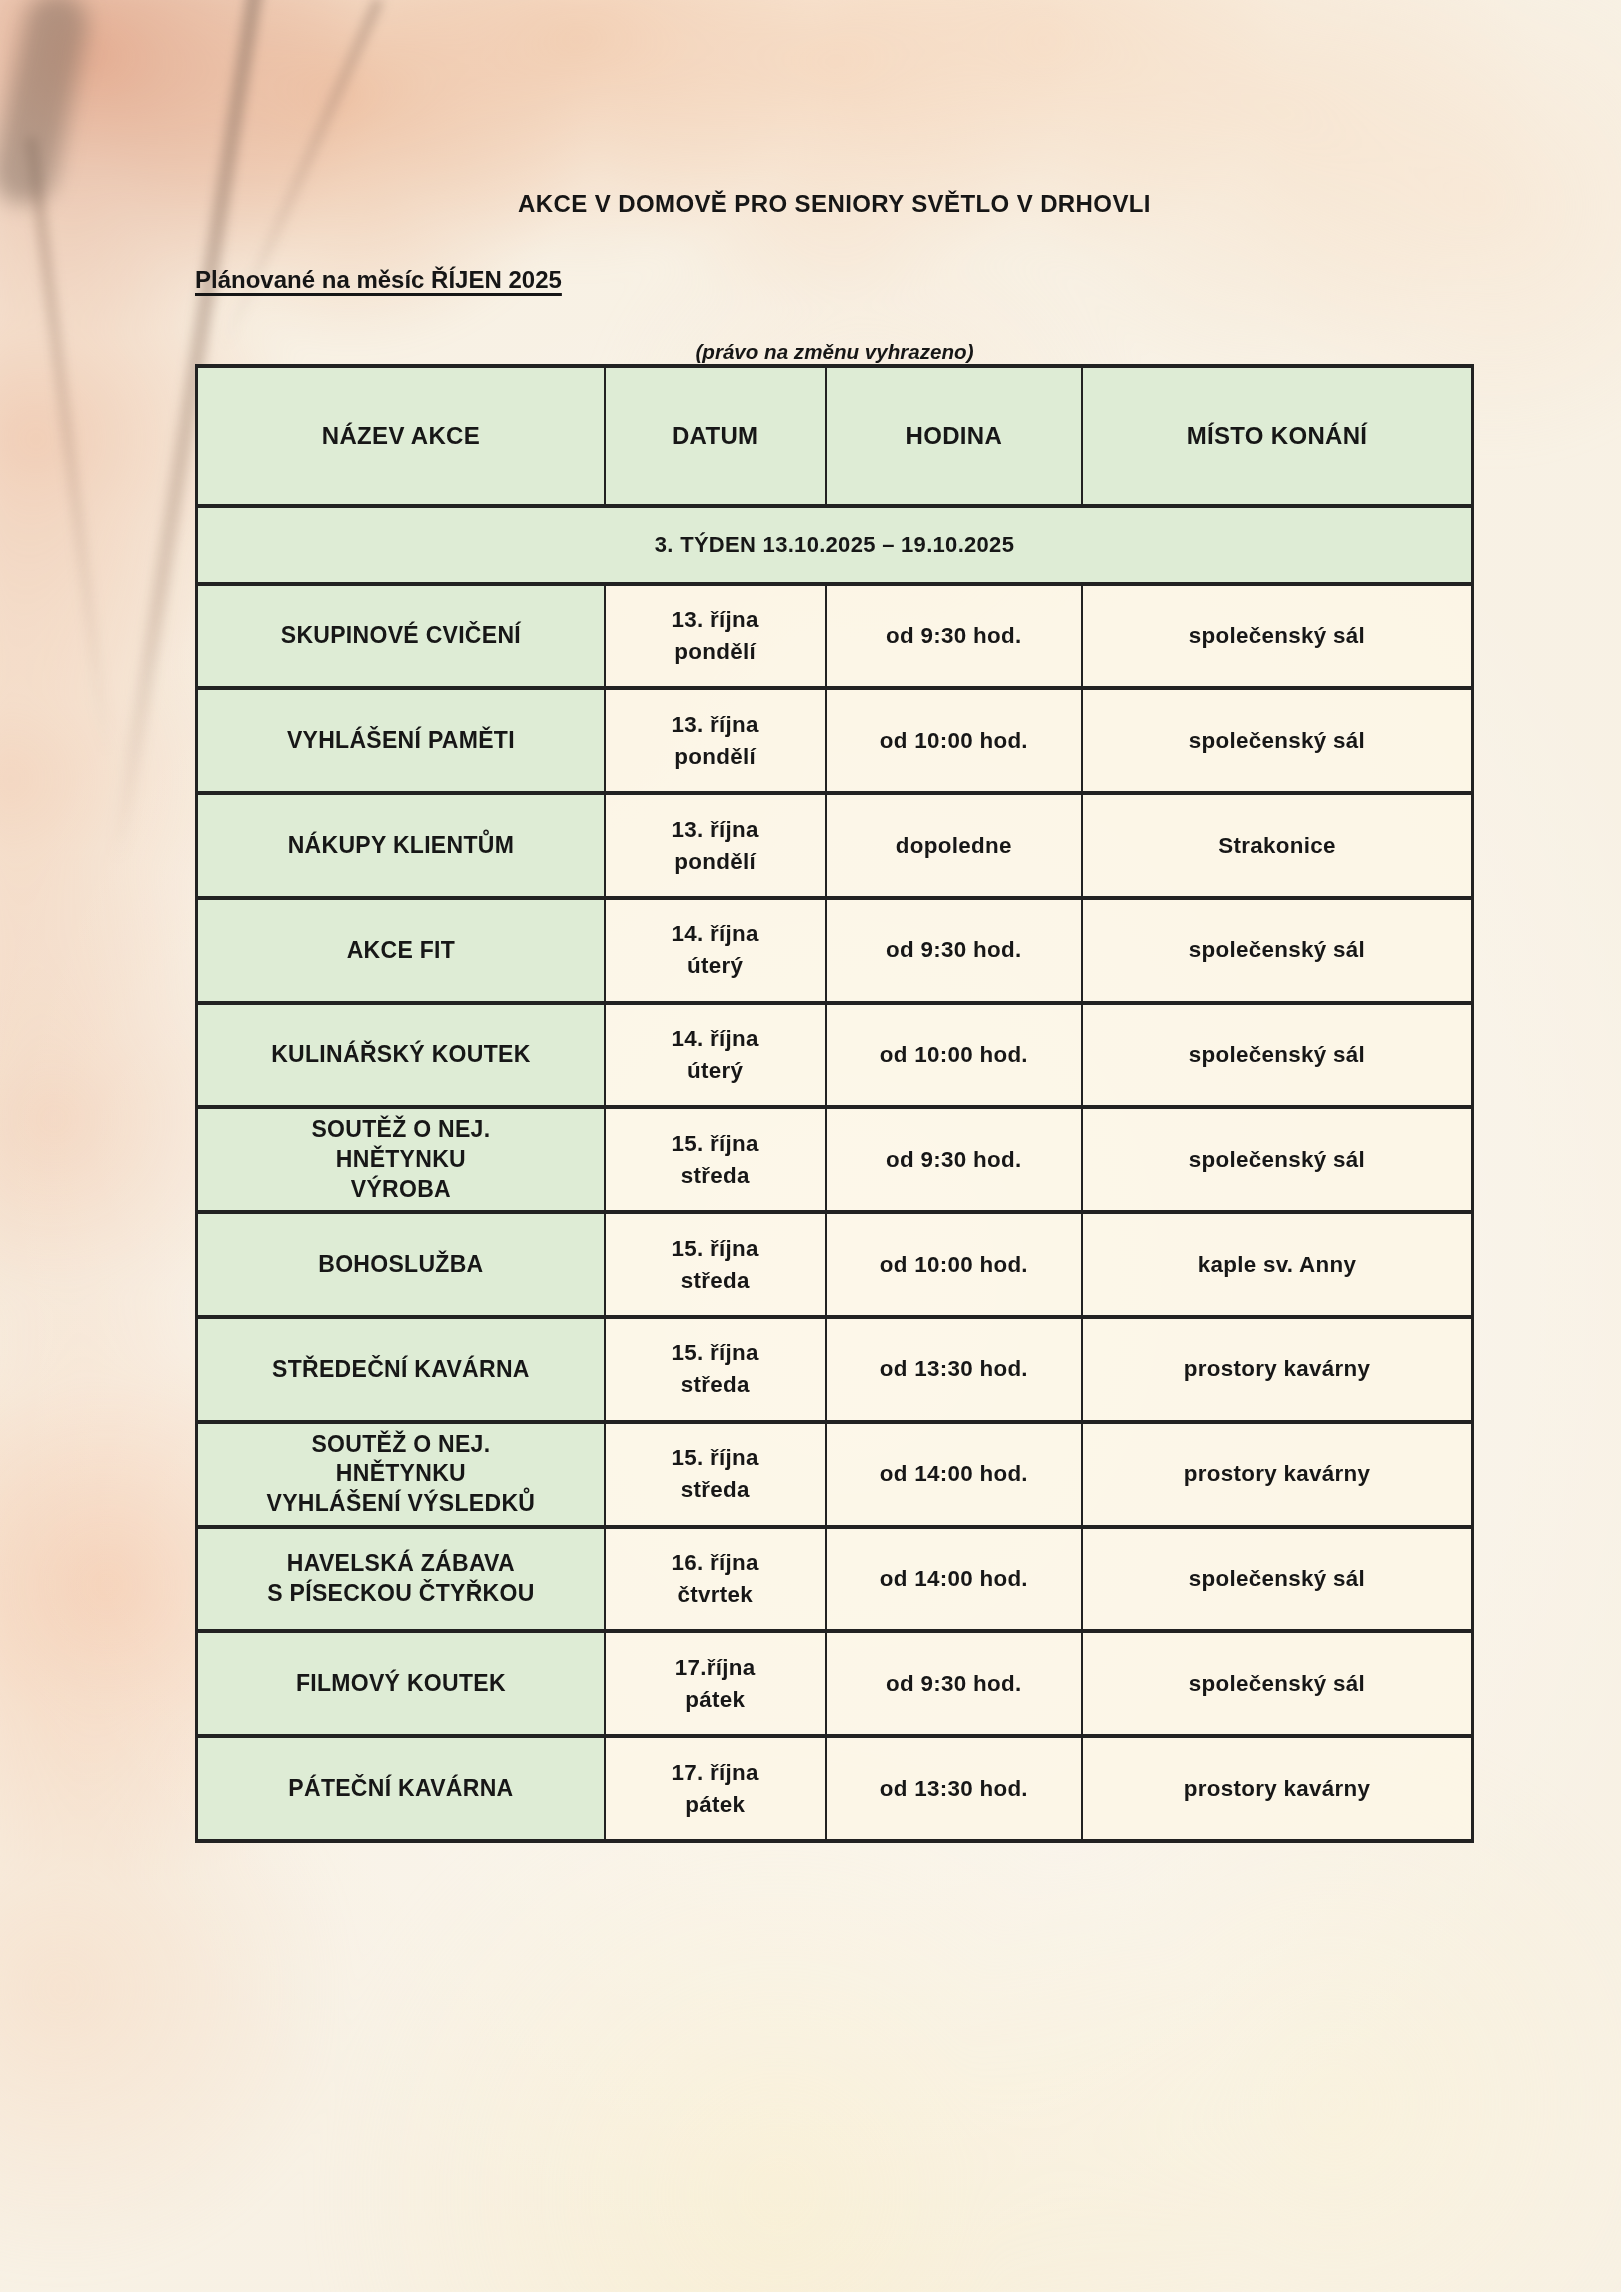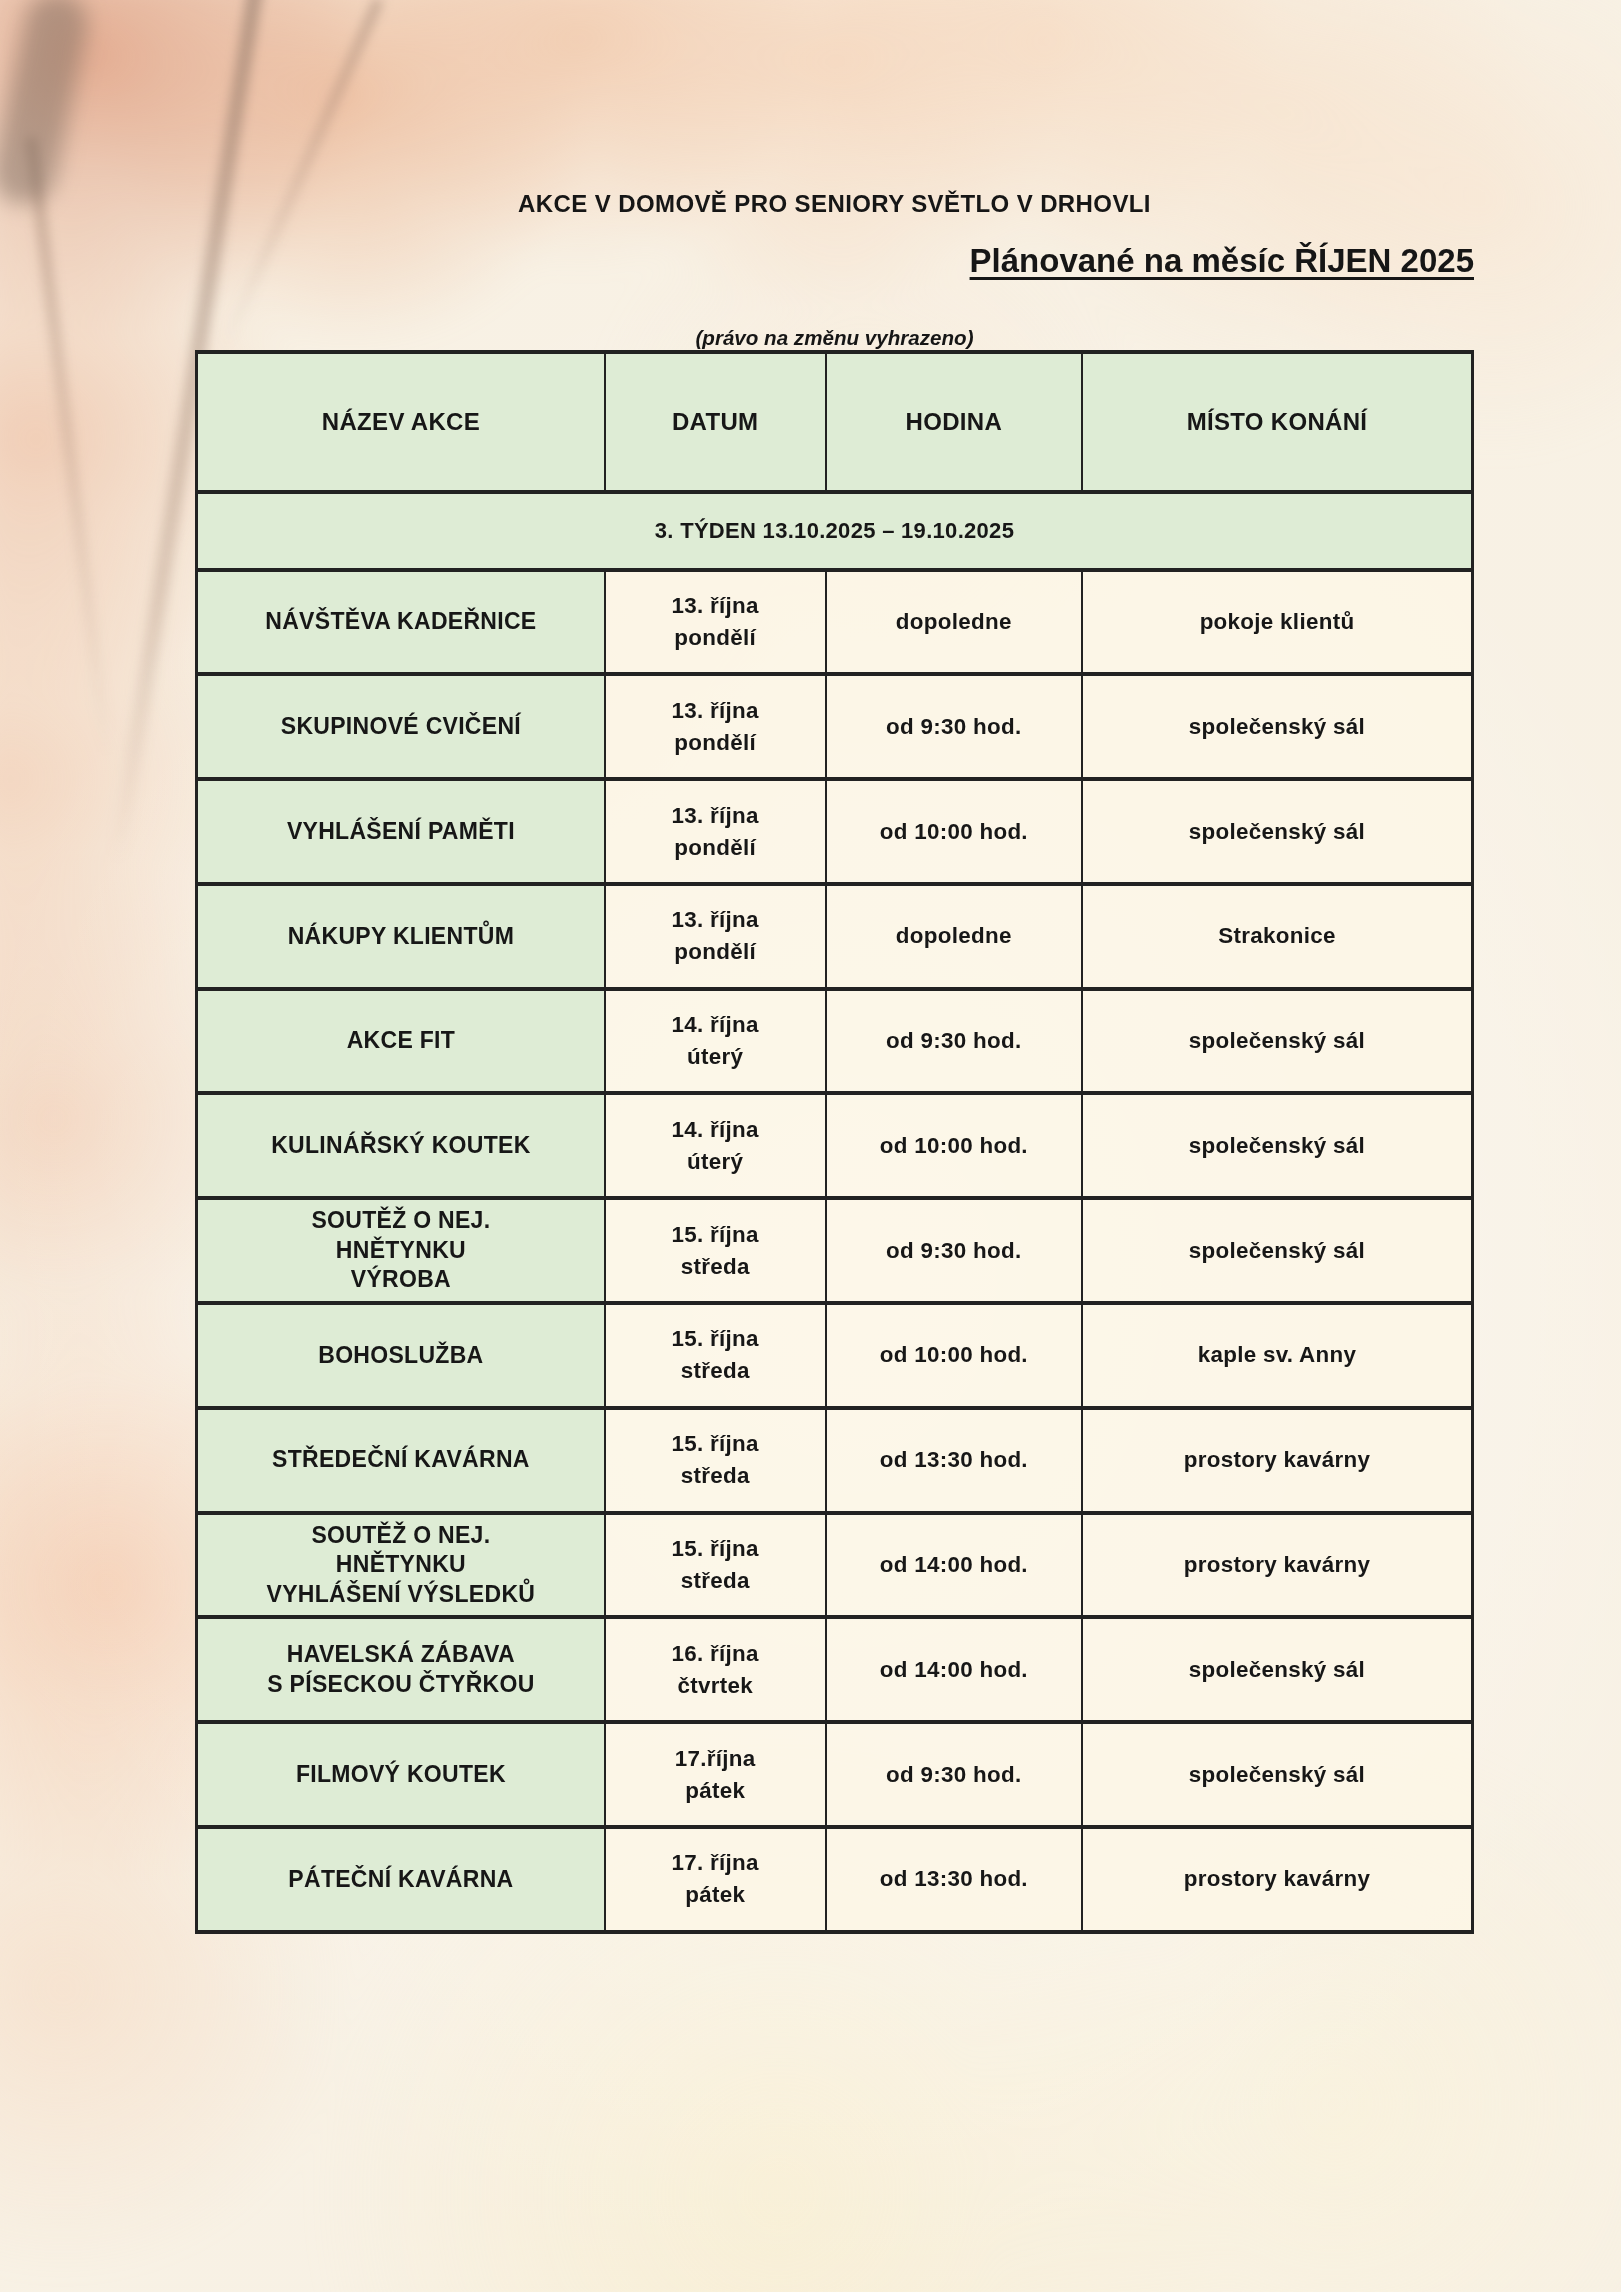--- a/index.html
+++ b/index.html
@@ -40,21 +40,21 @@
       background:rgba(70,44,28,.5);filter:blur(10.7px);}
   .bg-wash{
     position:absolute;inset:0;z-index:2;
     background:
       radial-gradient(ellipse 896px 1030px at 52% 56%, rgba(255,255,255,.60), rgba(255,255,255,.22) 65%, rgba(255,255,255,0)),
       linear-gradient(rgba(255,253,248,.30), rgba(255,253,248,.30));
   }
   
   .content{position:absolute;left:195px;top:134px;width:1279px;z-index:3;color:#161616;}
   .title{margin:56px 0 0;text-align:center;font-size:24px;font-weight:700;letter-spacing:0.4px;}
-  .subtitle{margin:24px 0 0;text-align:right;font-size:33px;font-weight:700;
+  .subtitle{margin:48px 0 0;text-align:left;font-size:24px;font-weight:700;
             text-decoration:underline;text-decoration-thickness:2.7px;text-underline-offset:5.4px;}
   .note{margin:46px 0 0;text-align:center;font-size:20.6px;font-weight:700;font-style:italic;}
   table.events{width:100%;border-collapse:collapse;table-layout:fixed;
                border:3.6px solid var(--border,#222);}
   th,td{border:2.7px solid var(--border,#222);border-top-width:4.5px;border-bottom-width:4.5px;
         text-align:center;vertical-align:middle;font-weight:700;color:var(--text,#171717);
         padding:5.4px 9px;letter-spacing:0.3px;}
   th{height:125px;font-size:24px;background:var(--cell-green,#deecd5);}
   td.banner{height:63px;font-size:22px;background:var(--cell-green,#deecd5);}
   td{height:90px;font-size:22.4px;background:rgba(252,246,230,.80);}
@@ -88,29 +88,20 @@
         <th>NÁZEV AKCE</th>
         <th>DATUM</th>
         <th>HODINA</th>
         <th>MÍSTO KONÁNÍ</th>
       </tr>
     </thead>
     <tbody>
       <tr>
         <td class="banner" colspan="4">3. TÝDEN 13.10.2025 – 19.10.2025</td>
       </tr>
-    <tr>
-    <td class="c-name">NÁVŠTĚVA KADEŘNICE</td>
-    <td class="c-date">
-      <div>13. října</div>
-      <div>pondělí</div>
-    </td>
-    <td class="c-time">dopoledne</td>
-    <td class="c-place">pokoje klientů</td>
-  </tr>
         <tr>
     <td class="c-name">SKUPINOVÉ CVIČENÍ</td>
     <td class="c-date">
       <div>13. října</div>
       <div>pondělí</div>
     </td>
     <td class="c-time">od 9:30 hod.</td>
     <td class="c-place">společenský sál</td>
   </tr>
         <tr>

